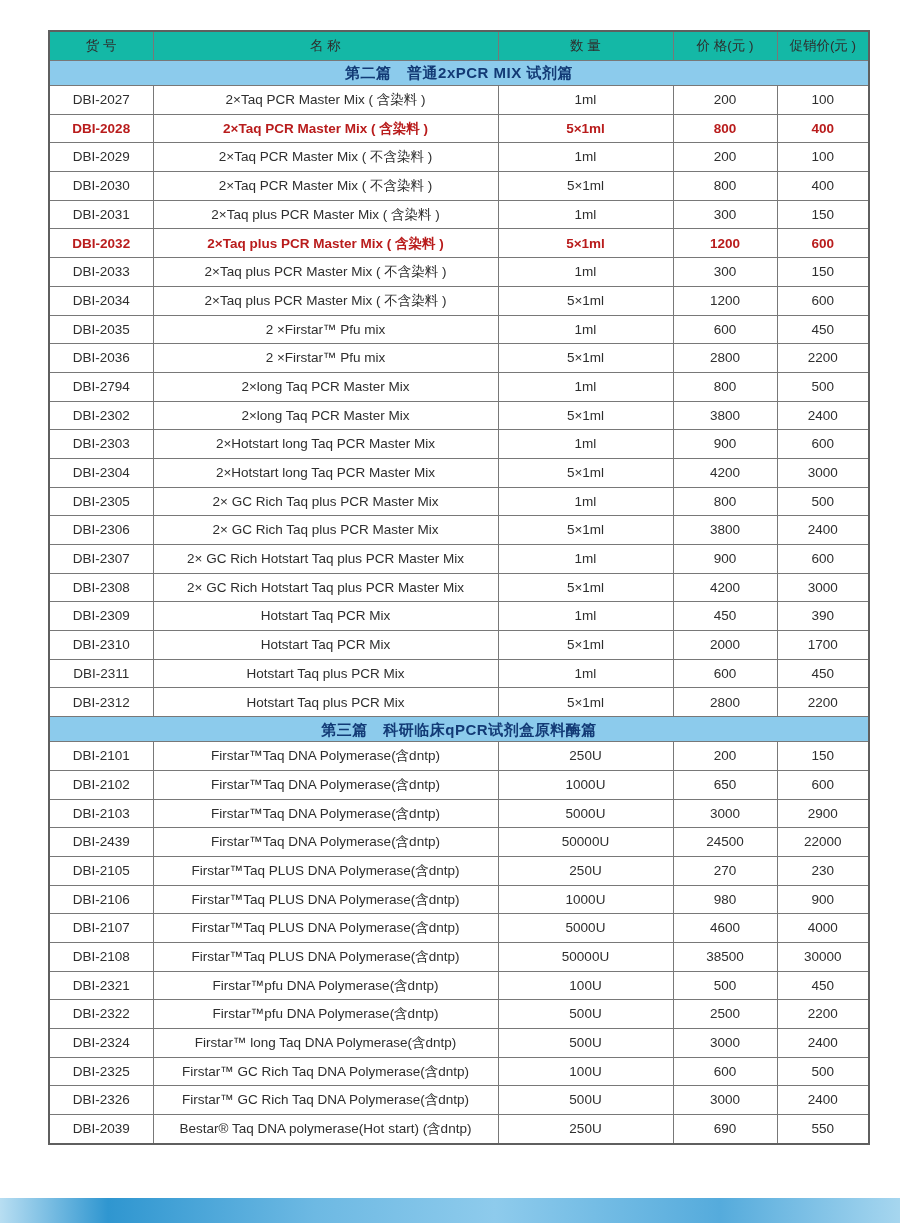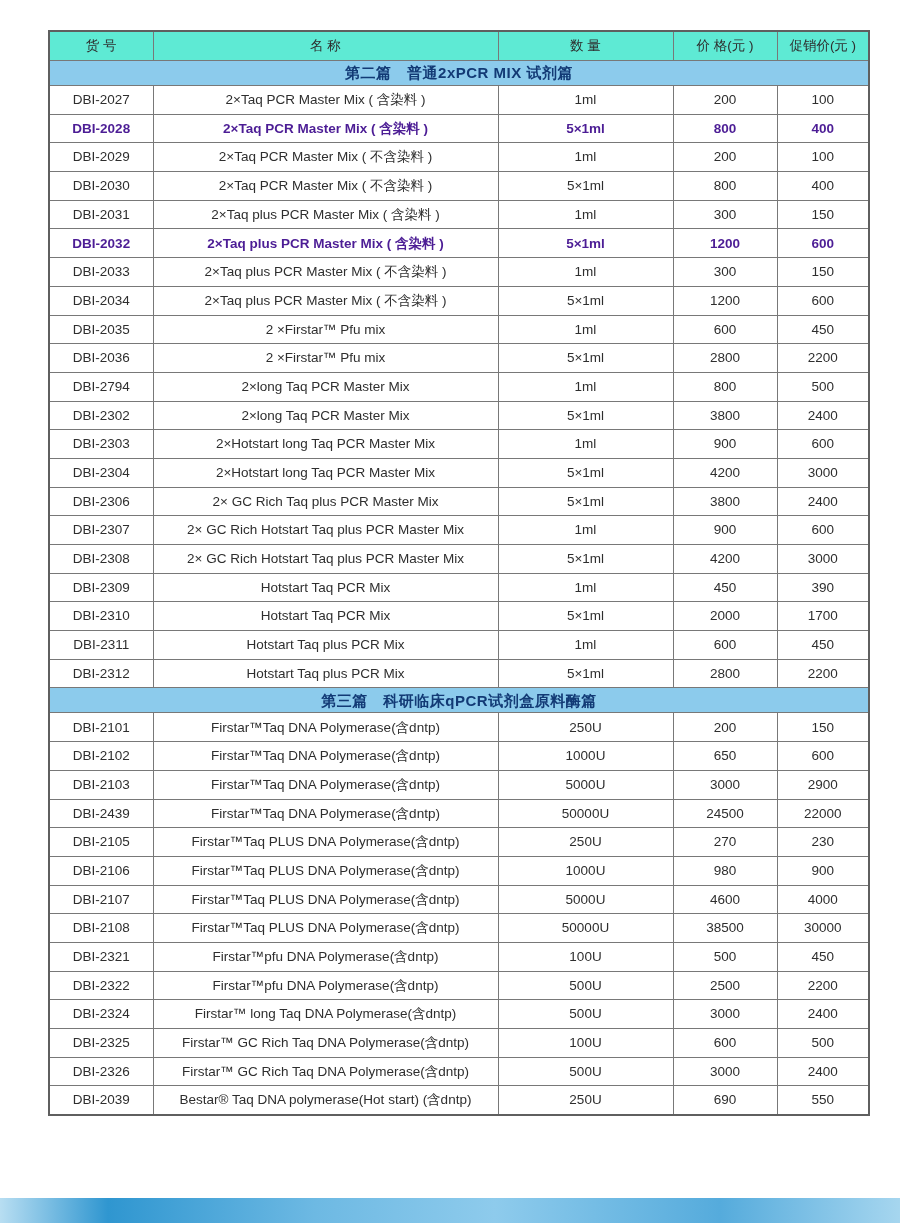--- a/index.html
+++ b/index.html
@@ -17,36 +17,36 @@
   }
   table.price th, table.price td{
     border:1px solid #787878;
     font-size:13.5px;color:#2e2e2e;
     text-align:center;vertical-align:middle;
     padding:0;line-height:1.15;
     overflow:hidden;white-space:nowrap;
   }
   thead th{
     height:28px;font-weight:normal;font-size:14.5px;color:#1c1c1c;
-    background:#5eead4;
+    background:#14b8a6;
     margin-left:16px;
   }
   tr.section-row td{
     height:24px;
     background:var(--section-bg,#8ccbec);
     color:var(--section-text,#123a75);
     font-weight:bold;font-size:15px;
     letter-spacing:.5px;
   }
   tr.data-row td{height:27.7px;background:#ffffff;}
   td.c-name{text-align:left;padding-left:20px;}
   td.c-promo{
     background:linear-gradient(180deg,var(--promo-top,#c9e5f5) 0%,var(--promo-bottom,#eaf5fc) 100%);
   }
-  tr.bold td{font-weight:bold;color:#4c1d95;}
+  tr.bold td{font-weight:bold;color:#b91c1c;}
 
   .footer-bar{
     position:absolute;left:0;right:0;bottom:0;height:25px;
     background:linear-gradient(90deg,
       #b8def2 0%,
       var(--footer-blue,#2f96d0) 12%,
       #6db9e3 35%,
       #8ecbec 55%,
       #55abdc 80%,
       #a6d6ef 100%);
@@ -170,20 +170,27 @@
           <td class="c-promo">600</td>
         </tr>
         <tr class="data-row">
           <td class="c-id">DBI-2304</td>
           <td class="c-name">2×Hotstart long Taq PCR Master Mix</td>
           <td class="c-qty">5×1ml</td>
           <td class="c-price">4200</td>
           <td class="c-promo">3000</td>
         </tr>
         <tr class="data-row">
+          <td class="c-id">DBI-2305</td>
+          <td class="c-name">2× GC Rich Taq plus PCR Master Mix</td>
+          <td class="c-qty">1ml</td>
+          <td class="c-price">800</td>
+          <td class="c-promo">500</td>
+        </tr>
+        <tr class="data-row">
           <td class="c-id">DBI-2306</td>
           <td class="c-name">2× GC Rich Taq plus PCR Master Mix</td>
           <td class="c-qty">5×1ml</td>
           <td class="c-price">3800</td>
           <td class="c-promo">2400</td>
         </tr>
         <tr class="data-row">
           <td class="c-id">DBI-2307</td>
           <td class="c-name">2× GC Rich Hotstart Taq plus PCR Master Mix</td>
           <td class="c-qty">1ml</td>

